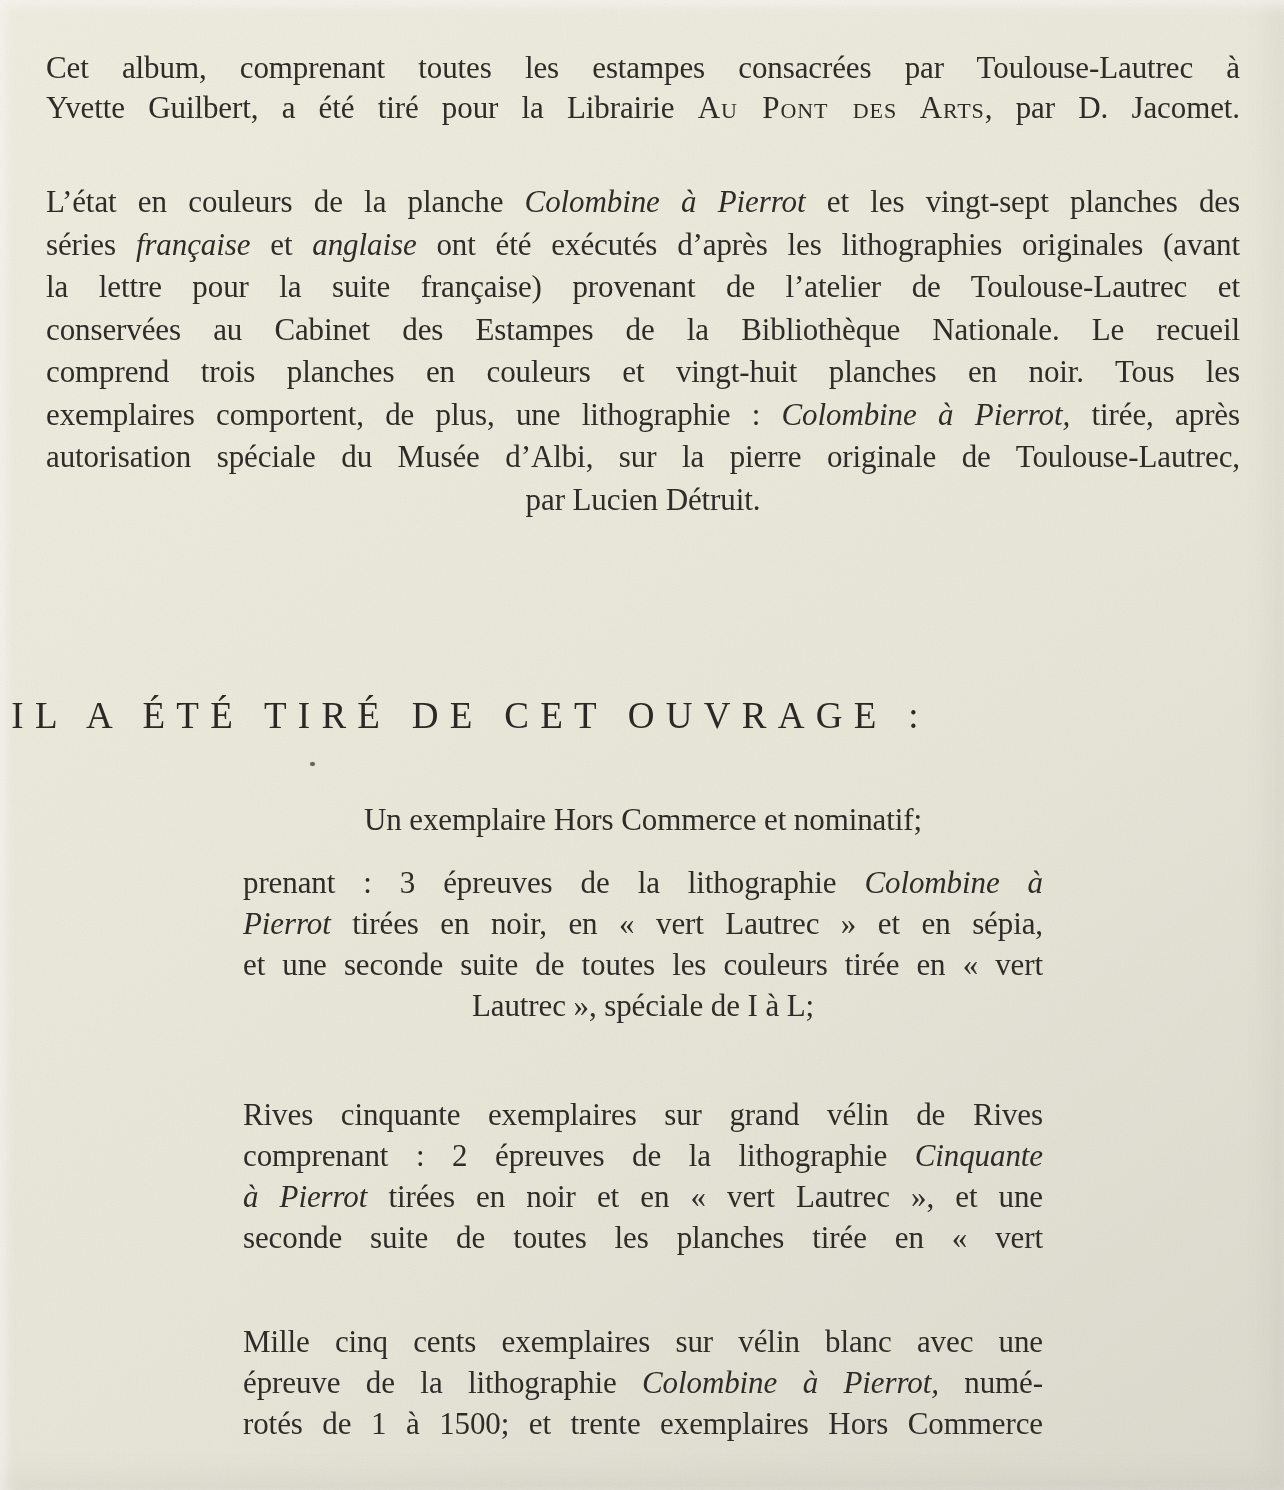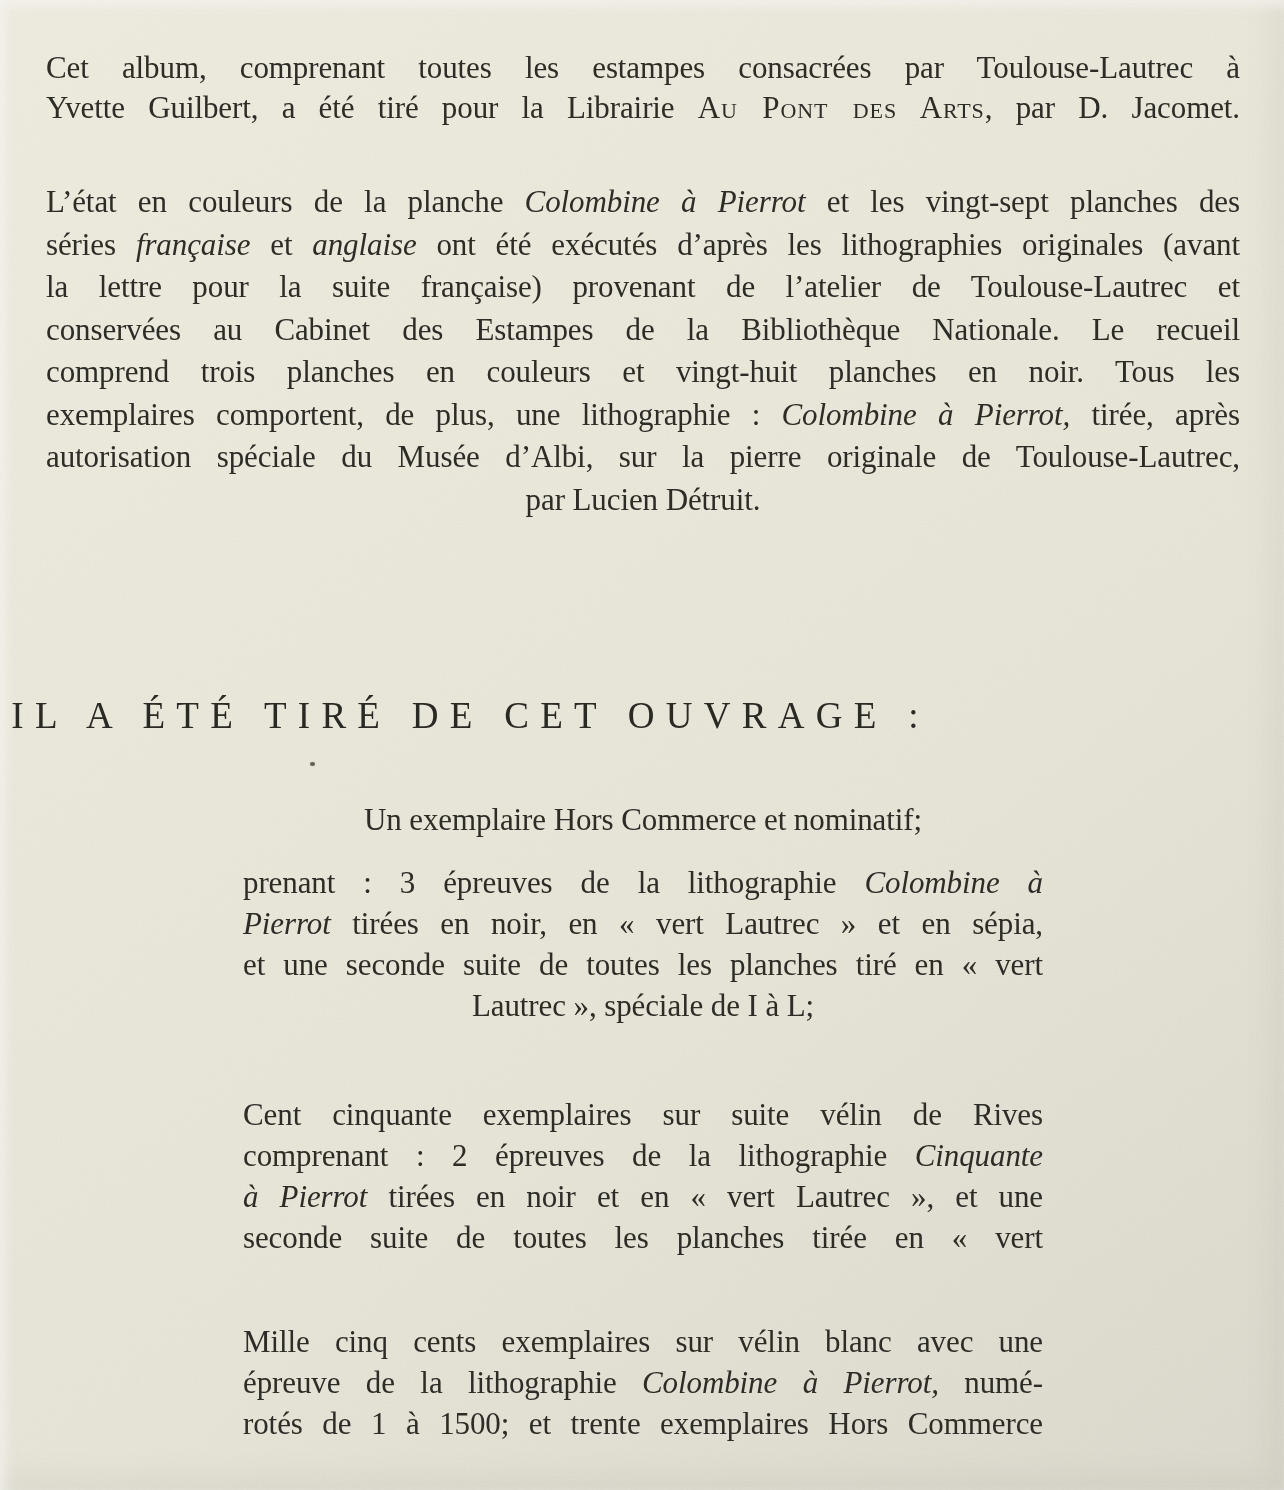--- a/index.html
+++ b/index.html
@@ -111,26 +111,26 @@
 
   <div class="speck" style="left:310px; top:762px;"></div>
 
   <div class="block indent-col" style="top:799px;">
       <div class="line center"><span>Un exemplaire Hors Commerce et nominatif;</span></div>
     </div>
 
   <div class="block indent-col" style="top:862px;">
       <div class="line just"><span>prenant : 3 épreuves de la lithographie </span><span class="it">Colombine à</span></div>
       <div class="line just"><span class="it">Pierrot</span><span> tirées en noir, en « vert Lautrec » et en sépia,</span></div>
-      <div class="line just"><span>et une seconde suite de toutes les planches tiré en « vert</span></div>
+      <div class="line just"><span>et une seconde suite de toutes les couleurs tirée en « vert</span></div>
       <div class="line center"><span>Lautrec », spéciale de I à L;</span></div>
     </div>
 
   <div class="block indent-col" style="top:1094px;">
-      <div class="line just"><span>Cent cinquante exemplaires sur suite vélin de Rives</span></div>
+      <div class="line just"><span>Rives cinquante exemplaires sur grand vélin de Rives</span></div>
       <div class="line just"><span>comprenant : 2 épreuves de la lithographie </span><span class="it">Cinquante</span></div>
       <div class="line just"><span class="it">à Pierrot</span><span> tirées en noir et en « vert Lautrec », et une</span></div>
       <div class="line just"><span>seconde suite de toutes les planches tirée en « vert</span></div>
     </div>
 
   <div class="block indent-col" style="top:1321px;">
       <div class="line just"><span>Mille cinq cents exemplaires sur vélin blanc avec une</span></div>
       <div class="line just"><span>épreuve de la lithographie </span><span class="it">Colombine à Pierrot,</span><span> numé-</span></div>
       <div class="line just"><span>rotés de 1 à 1500; et trente exemplaires Hors Commerce</span></div>
     </div>

